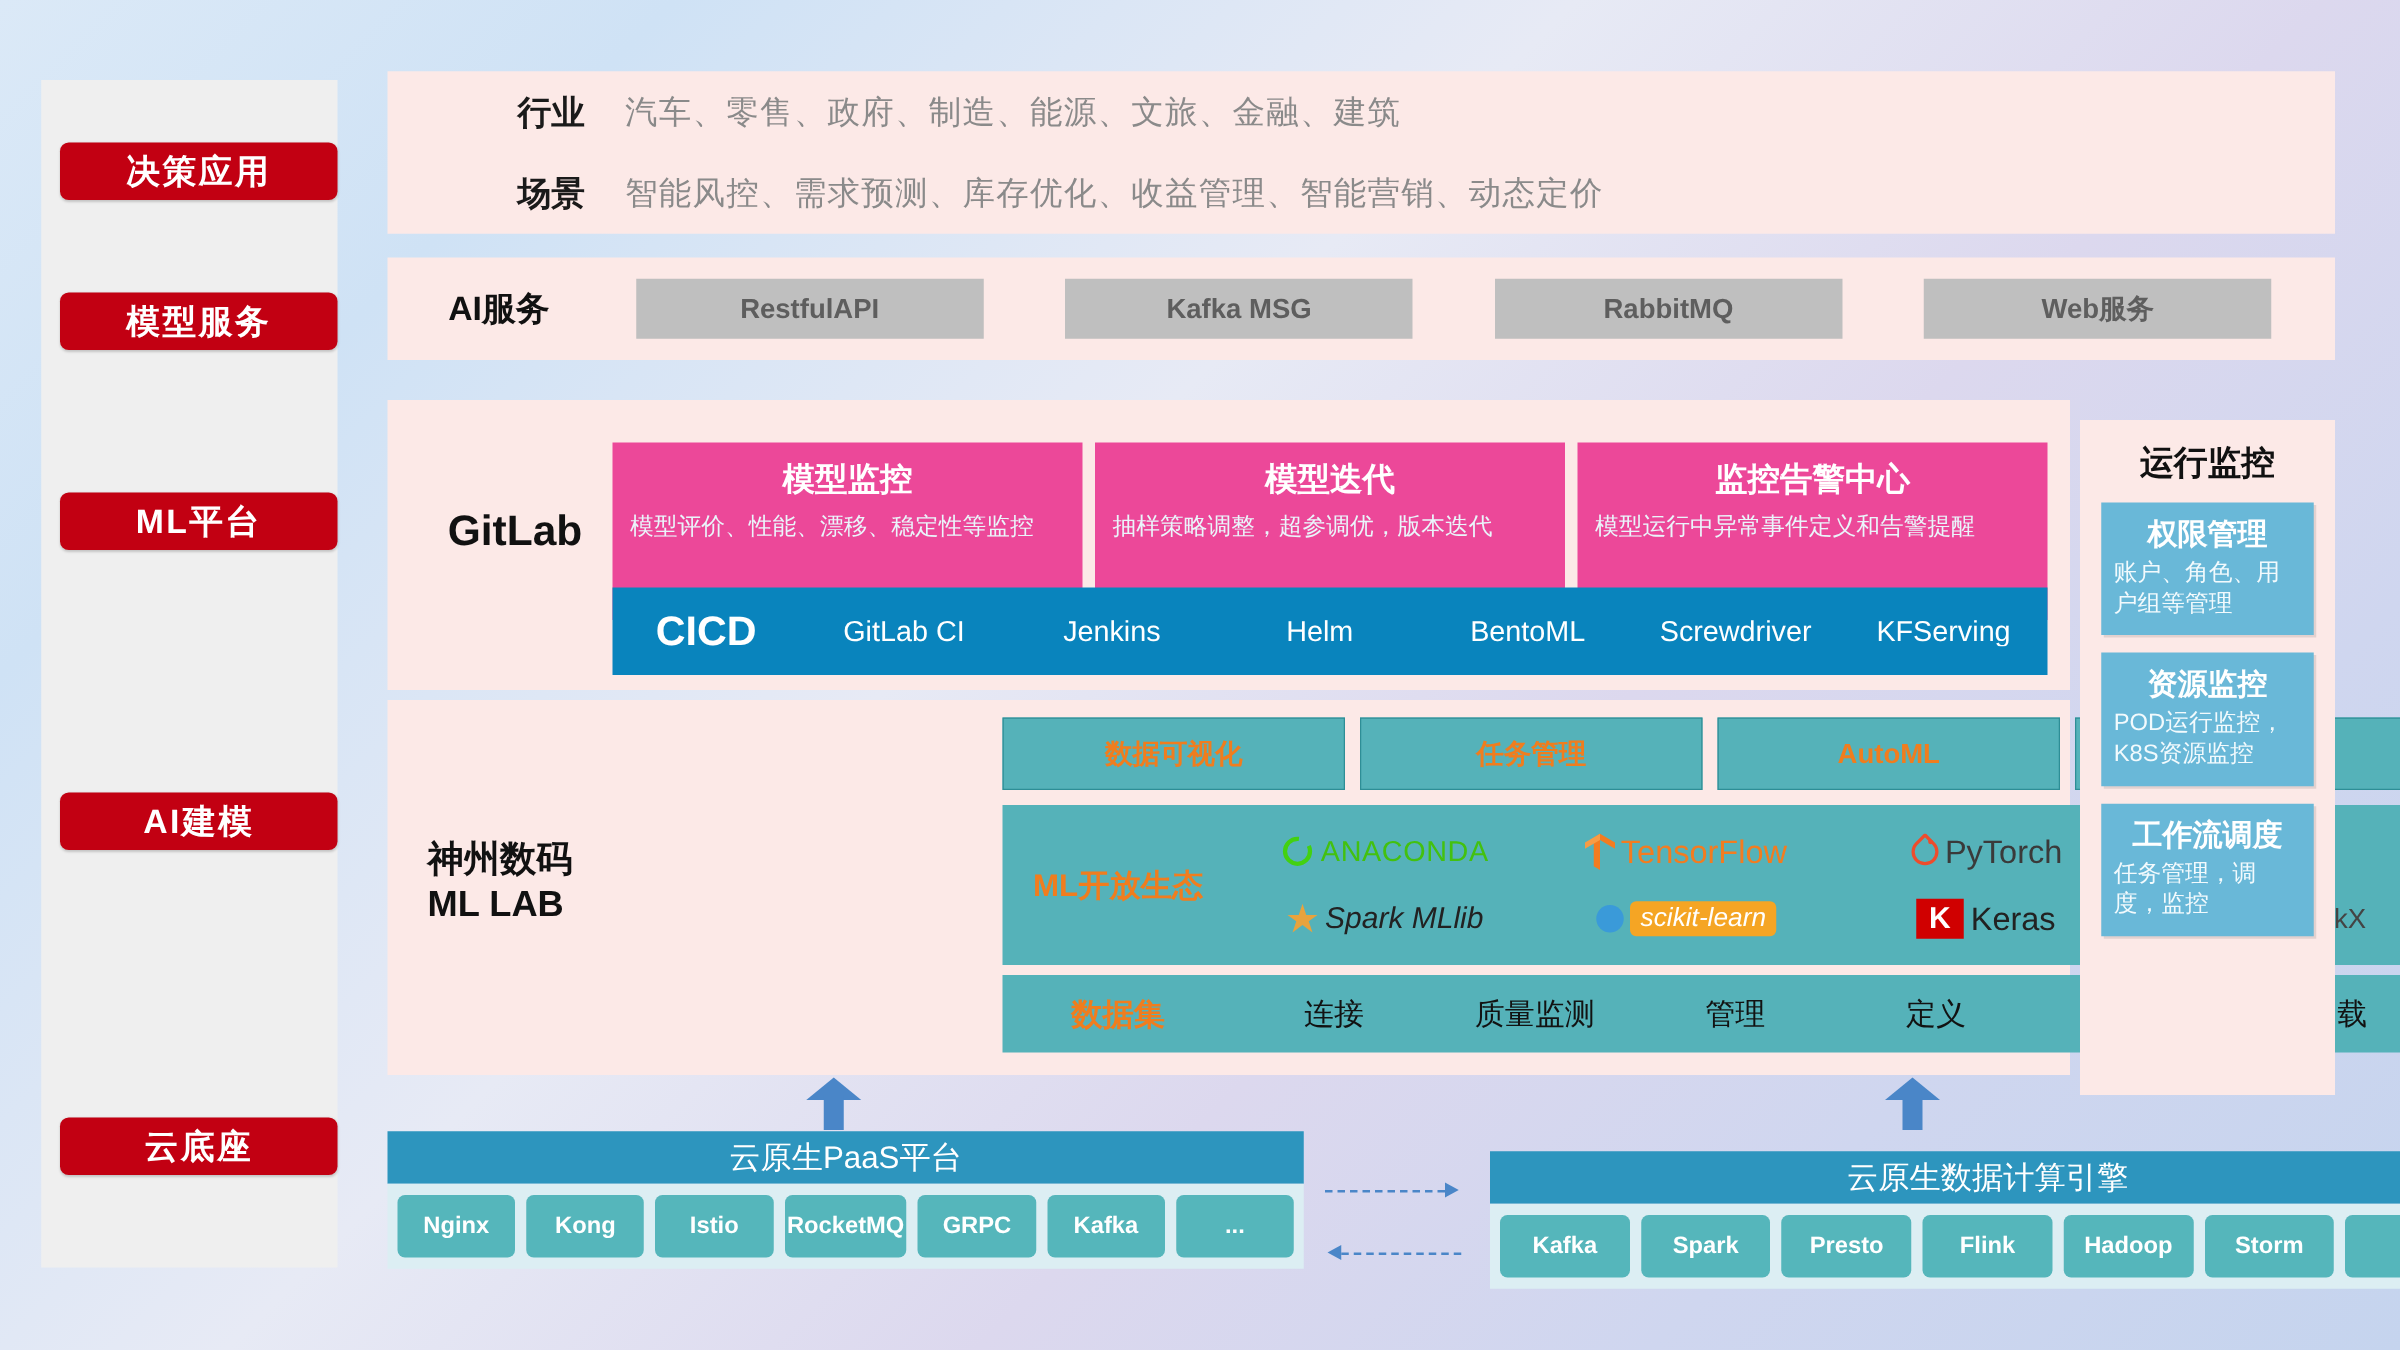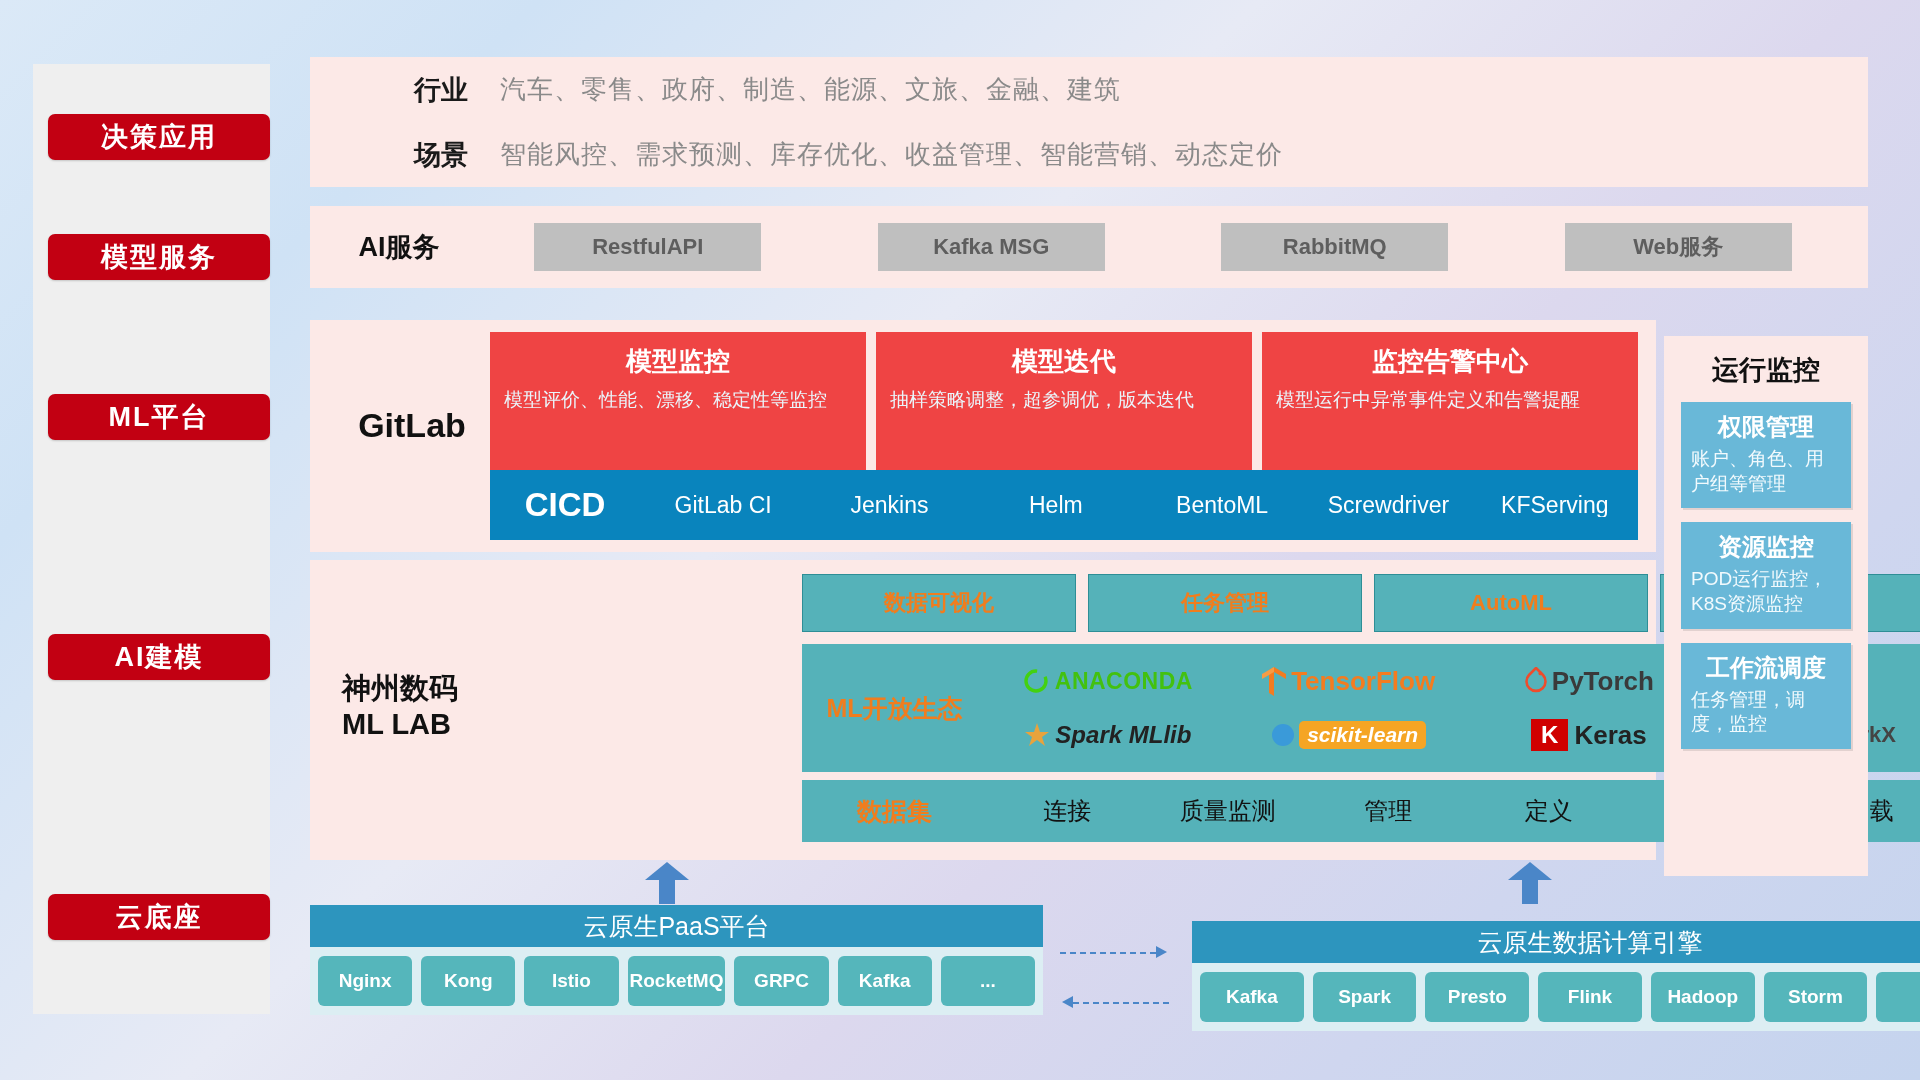--- a/index.html
+++ b/index.html
@@ -36,32 +36,32 @@
     width:118px;text-align:center;color:#1a1a1a;font-weight:bold;font-size:27px;
     flex:0 0 118px;margin-left:30px;
   }
   .bandtext{color:#8a8a8a;font-size:26px;letter-spacing:1px;}
 
   
   #band-svc{left:310px;top:206px;width:1558px;height:82px;display:flex;align-items:center;}
   .svclabel{flex:0 0 118px;margin-left:30px;text-align:center;font-weight:bold;font-size:27px;color:#111;}
   .svcitems{display:flex;flex:1;justify-content:space-around;padding:0 18px;}
   .svcbox{
-    width:227px;height:48px;background:#bfbfbf;color:#5e5e5e;
+    width:278px;height:48px;background:#bfbfbf;color:#5e5e5e;
     font-weight:bold;font-size:22px;display:flex;align-items:center;justify-content:center;
   }
 
   
   #band-mlops{left:310px;top:320px;width:1346px;height:232px;}
   .mlops-label{
     position:absolute;left:22px;top:86px;width:160px;text-align:center;
     font-weight:bold;font-size:34px;color:#111;
   }
   .mlops-top{position:absolute;left:180px;top:12px;display:flex;gap:10px;}
-  .mlcard{width:376px;height:142px;background:#ef4444;color:#fff;padding:0;}
+  .mlcard{width:376px;height:142px;background:#ec4899;color:#fff;padding:0;margin-top:22px;}
   .mlcard h4{margin:12px 0 8px 0;text-align:center;font-size:26px;font-weight:bold;}
   .mlcard p{margin:0 14px;font-size:19px;line-height:1.32;color:#eaf5fb;font-weight:normal;}
   .cicd{
     position:absolute;left:180px;top:150px;width:1148px;height:70px;background:#0984bd;
     display:flex;align-items:center;color:#fff;
   }
   .cicd .ttl{width:150px;text-align:center;font-size:33px;font-weight:bold;}
   .cicd .items{flex:1;display:flex;}
   .cicd .items div{
     flex:1;text-align:center;font-size:23px;line-height:1.05;
@@ -121,21 +121,21 @@
   .uparrow::before{
     content:"";position:absolute;left:0;top:0;width:0;height:0;
     border-left:22px solid transparent;border-right:22px solid transparent;border-bottom:18px solid #4a86c8;
   }
   .dashline{position:absolute;border-top:2px dashed #4a86c8;}
   .arrowhead{position:absolute;width:0;height:0;}
   .ah-right{border-top:6px solid transparent;border-bottom:6px solid transparent;border-left:11px solid #4a86c8;}
   .ah-left{border-top:6px solid transparent;border-bottom:6px solid transparent;border-right:11px solid #4a86c8;}
 
   .logo{display:flex;align-items:center;justify-content:center;height:54px;}
-  .ltxt{font-weight:bold;}
+  .ltxt{font-weight:normal;}
 </style>
 </head>
 <body>
 
 <div class="stage">
 
   <div class="rail"></div>
 
   <div class="tagcol">
     <div class="tag" style="top:50px">

